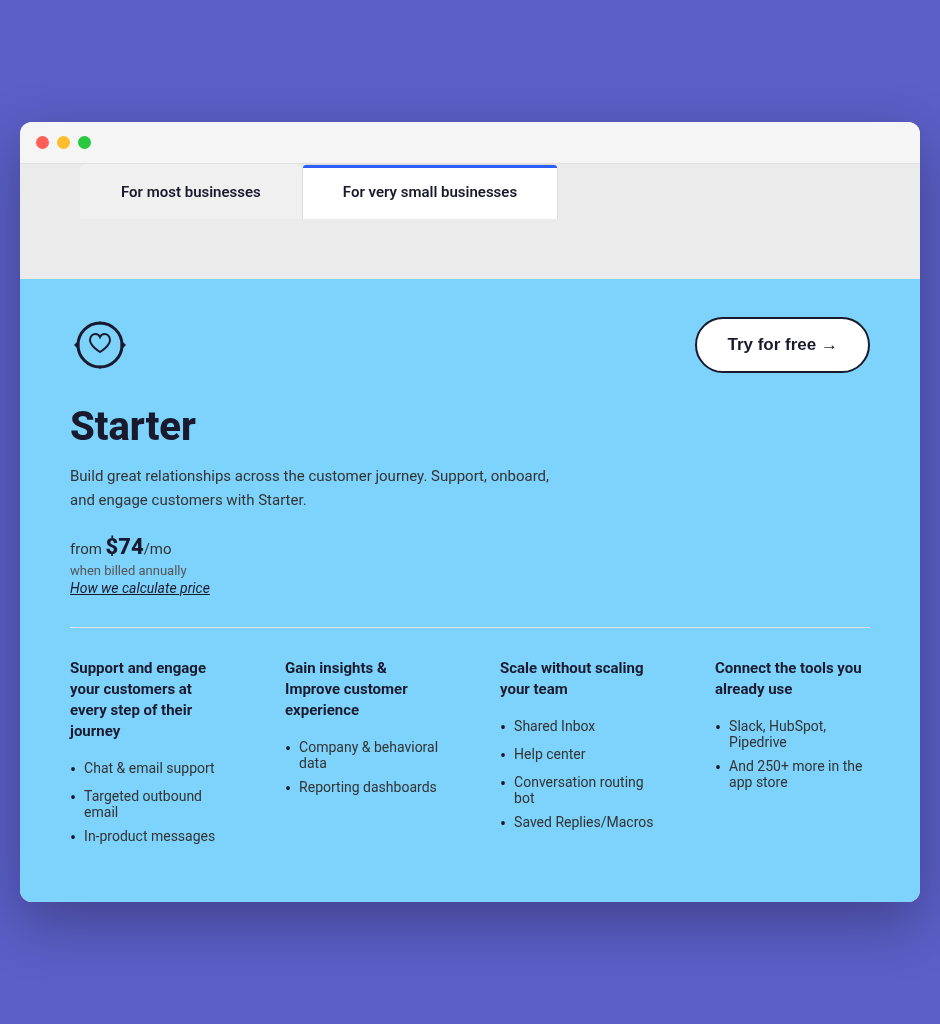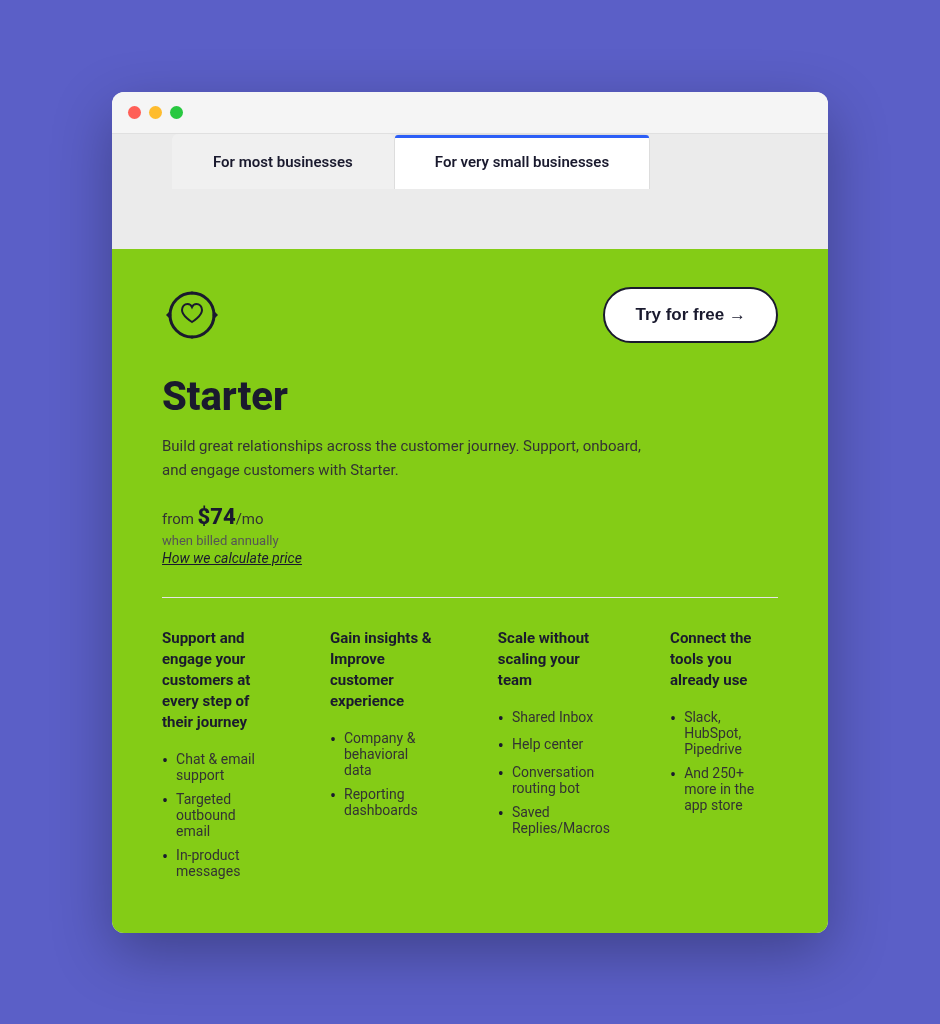--- a/index.html
+++ b/index.html
@@ -12,21 +12,21 @@
       background: #5b5fc7;
       display: flex;
       justify-content: center;
       align-items: center;
       min-height: 100vh;
       font-family: -apple-system, BlinkMacSystemFont, 'Segoe UI', Roboto, sans-serif;
       padding: 20px;
     }
 
     .window {
-      width: 716px;
+      width: 900px;
       background: #f0f0f0;
       border-radius: 12px;
       overflow: hidden;
       box-shadow: 0 20px 60px rgba(0,0,0,0.3);
     }
 
     .titlebar {
       background: #f5f5f5;
       padding: 14px 16px;
       display: flex;
@@ -88,21 +88,21 @@
       background: #2c5ef7;
       border-radius: 3px 3px 0 0;
     }
 
     .gray-section {
       background: #ebebeb;
       height: 60px;
     }
 
     .main-content {
-      background: #84cc16;
+      background: #7dd3fc;
       padding: 36px 50px 40px;
     }
 
     .plan-header {
       display: flex;
       justify-content: space-between;
       align-items: center;
       margin-bottom: 28px;
     }
 

